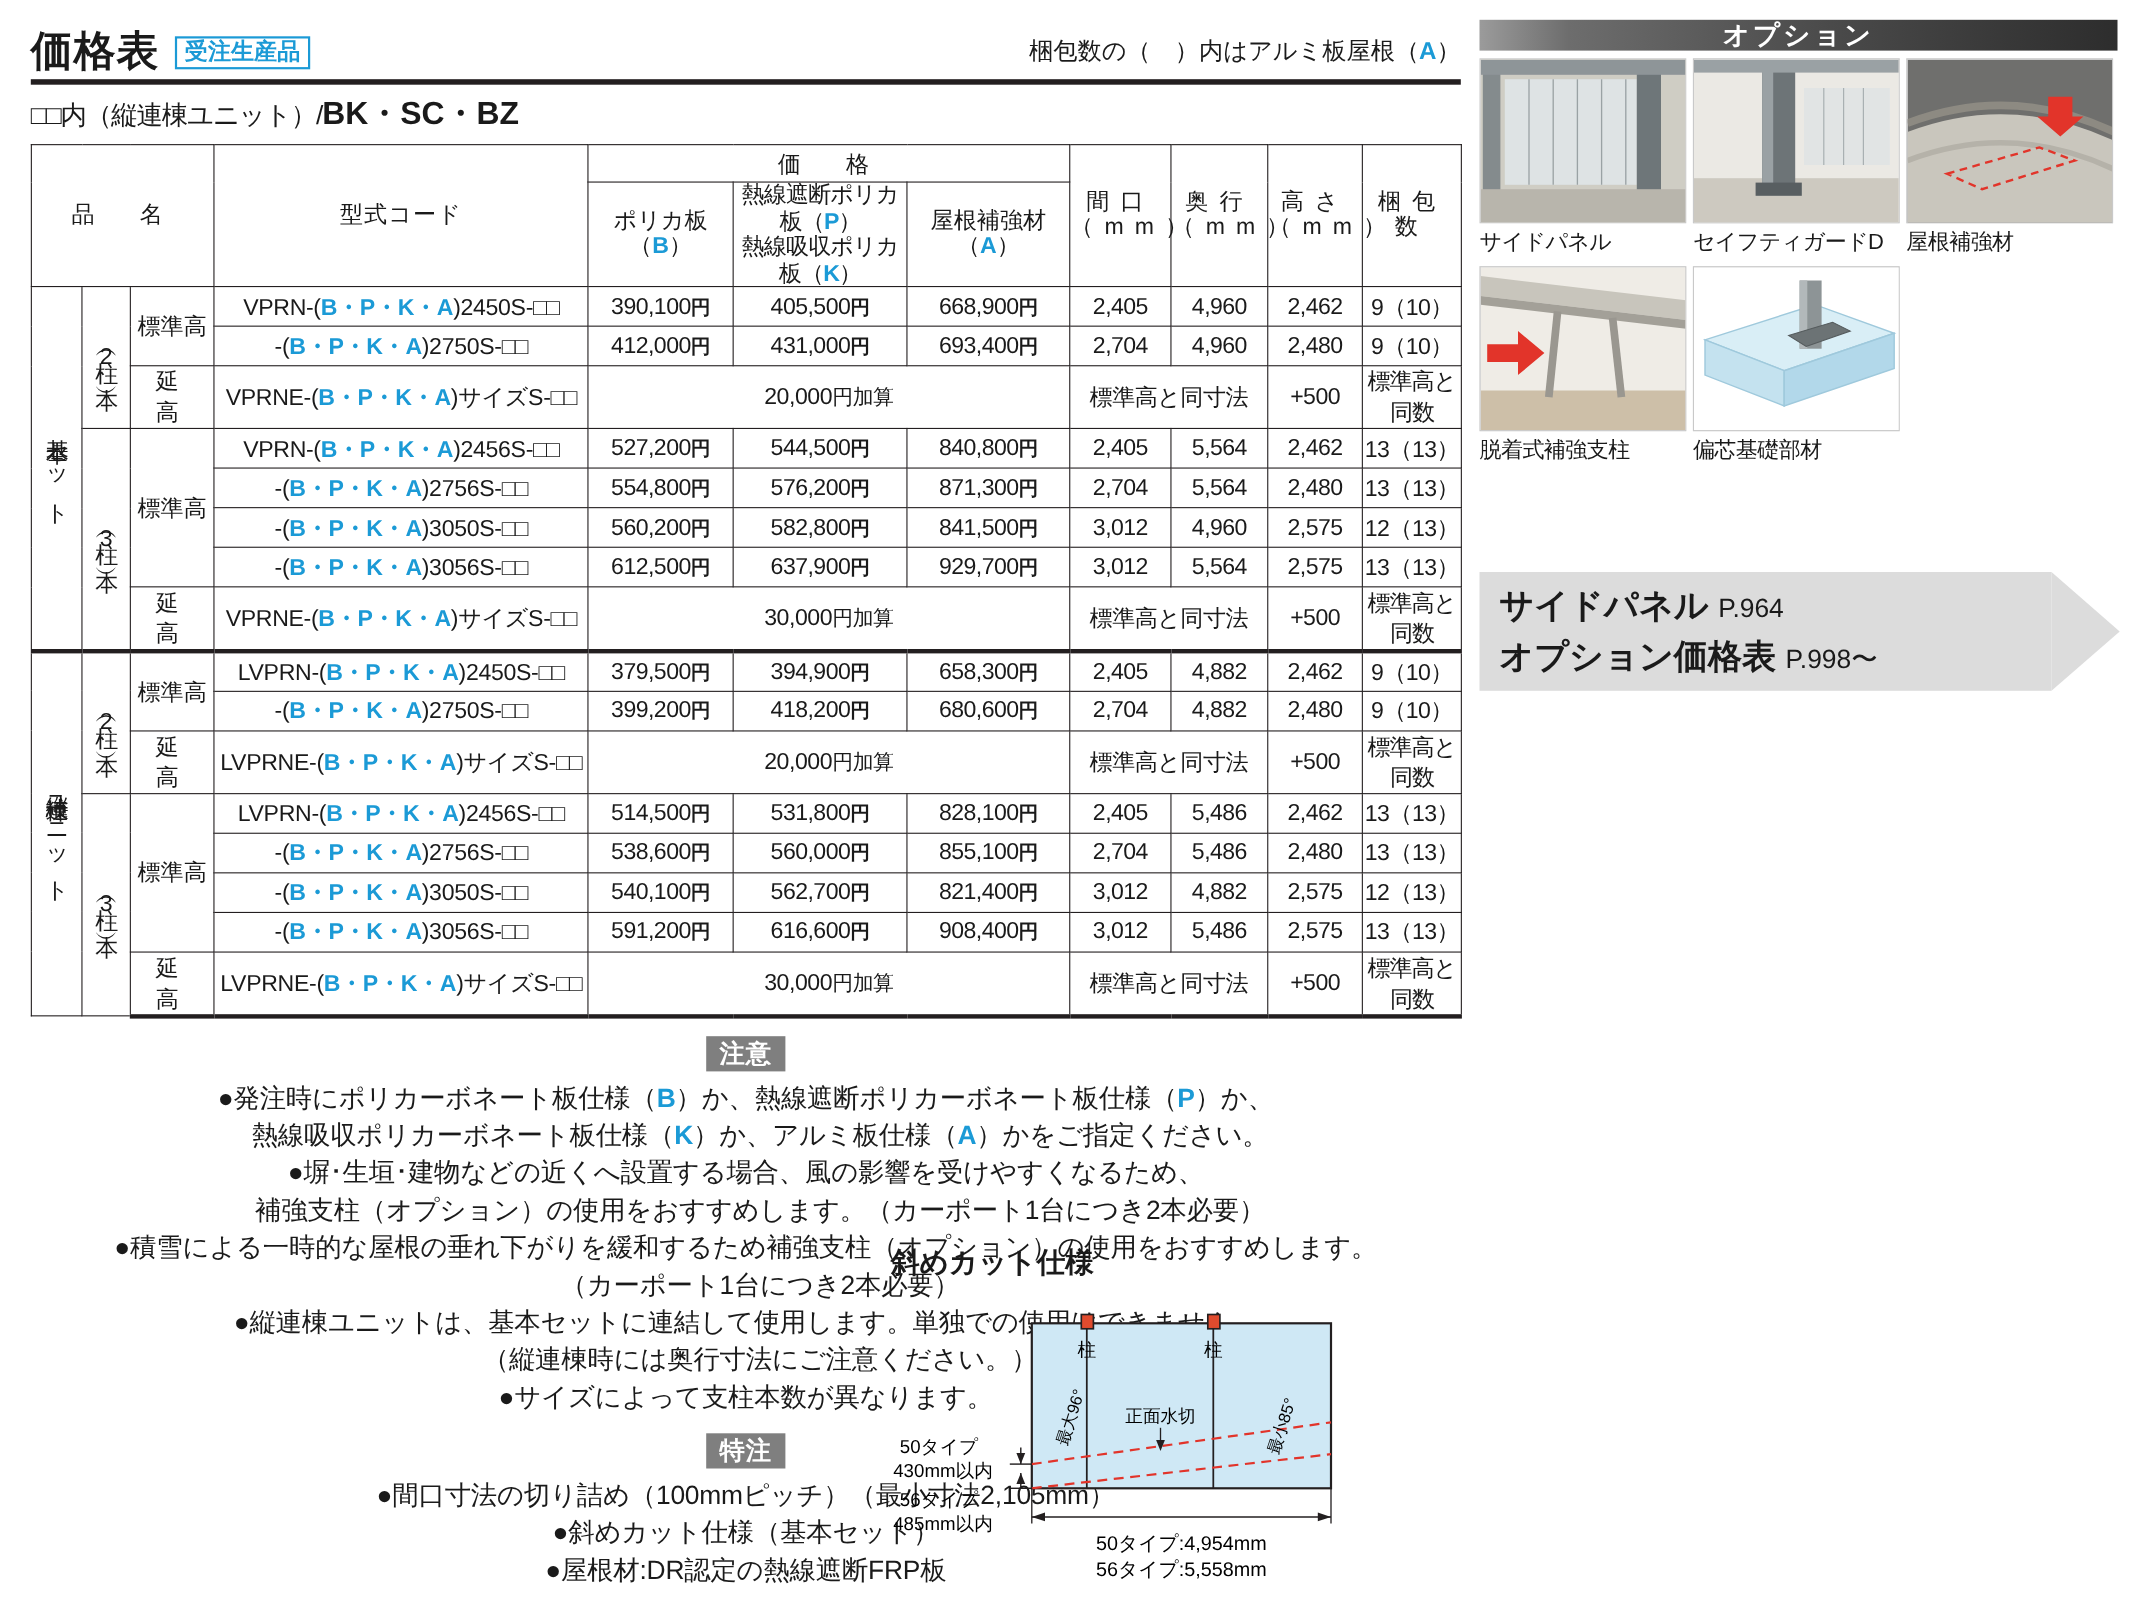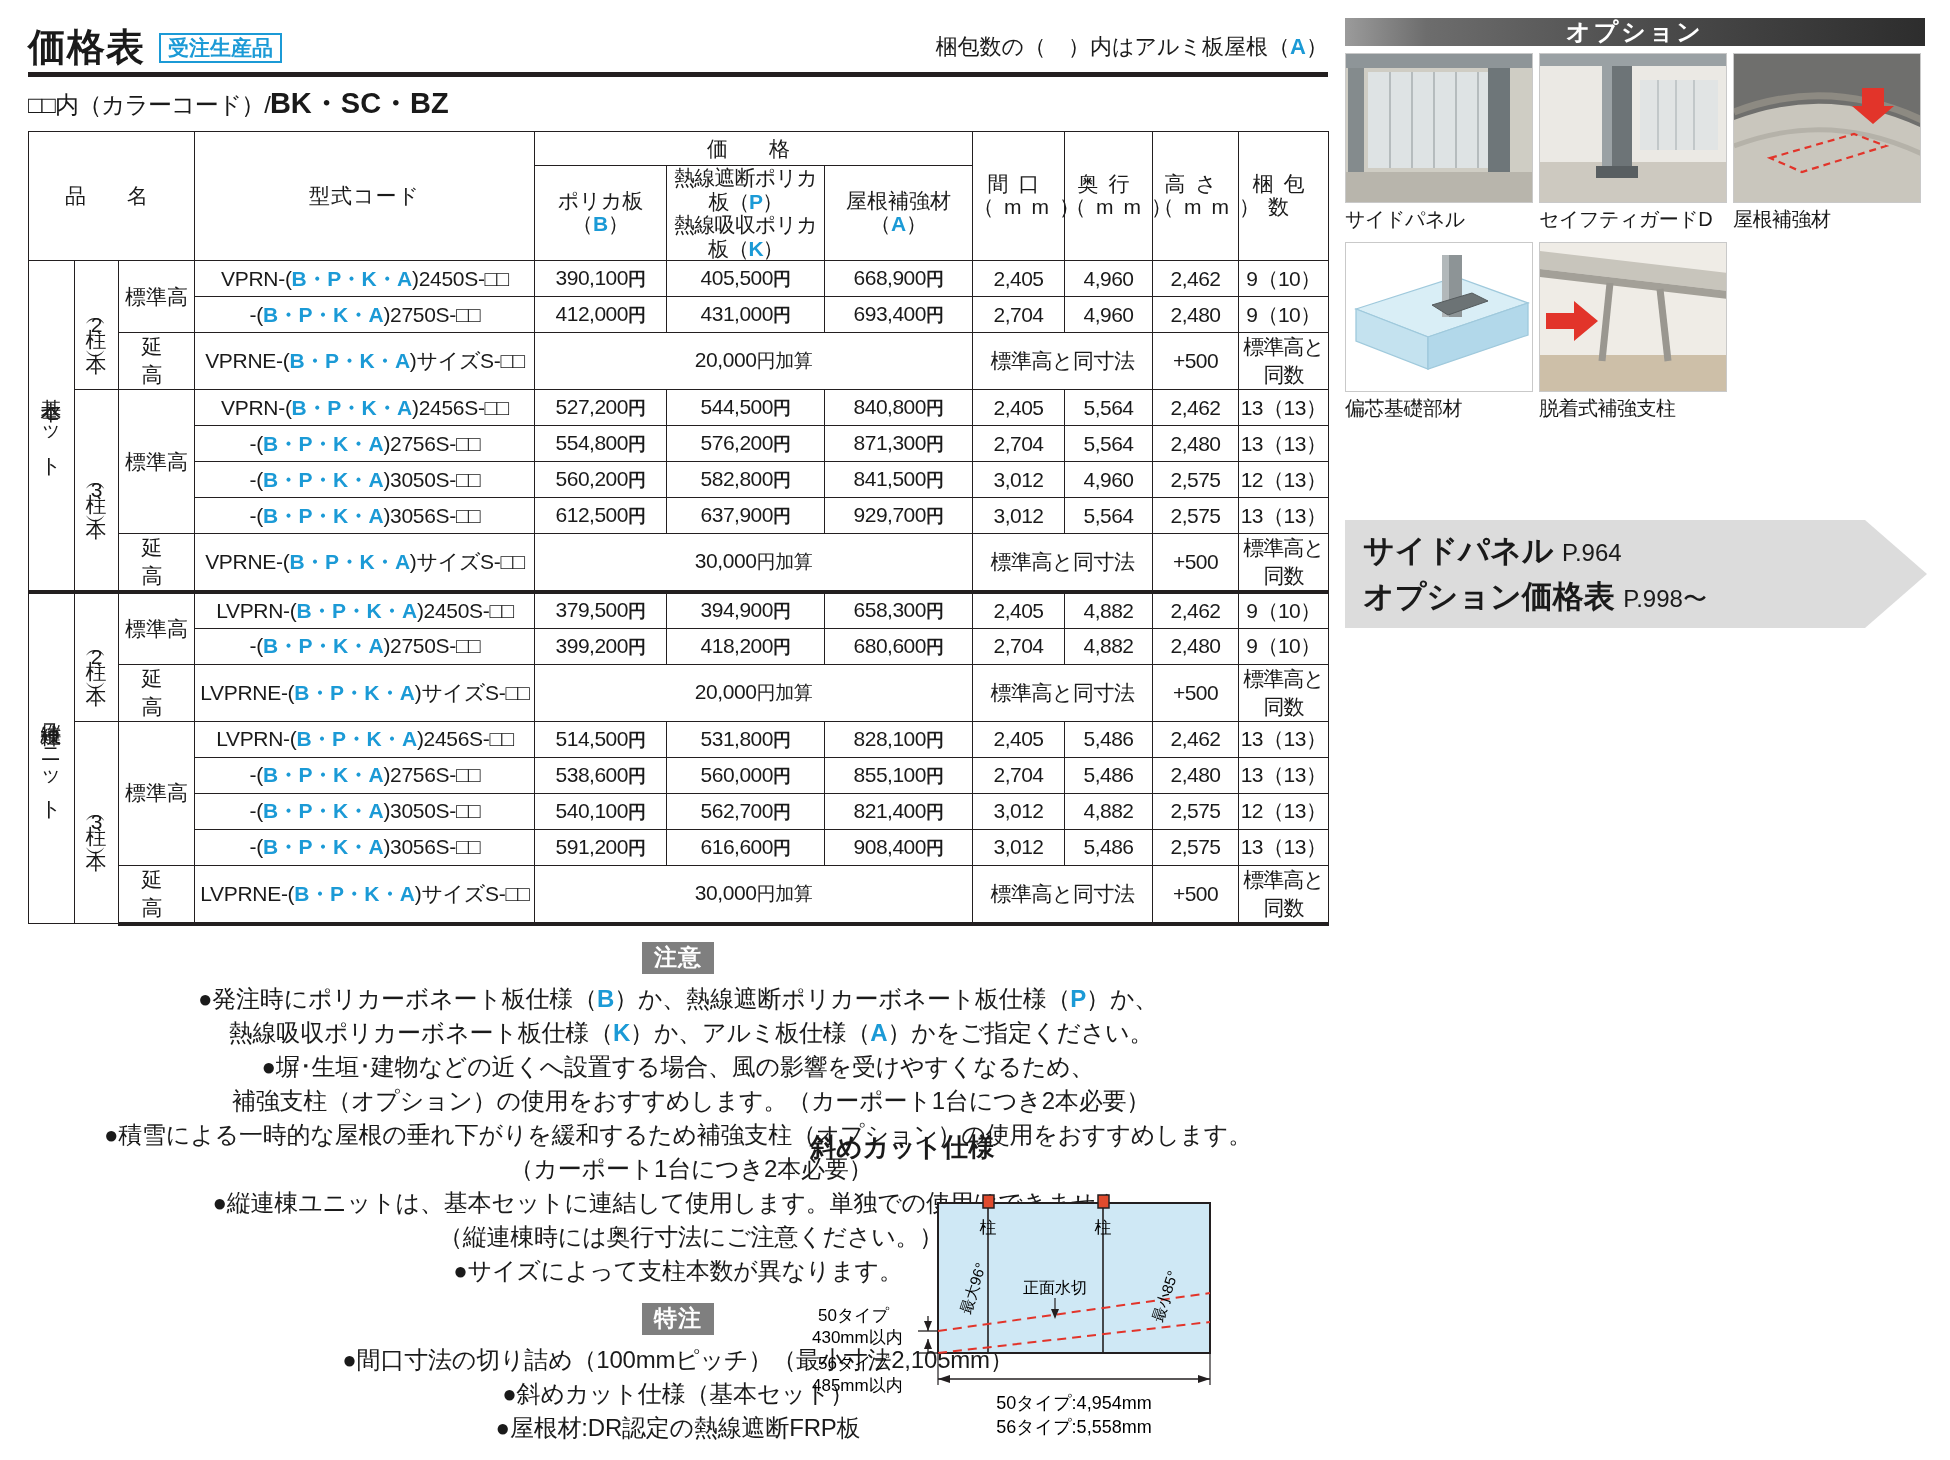--- a/index.html
+++ b/index.html
@@ -139,21 +139,21 @@
 
     <div class="title-row">
       <span class="title-main">価格表</span>
       <span class="badge-made-to-order">受注生産品</span>
       <span class="pack-note"><span>梱包数の（　）内はアルミ板屋根（</span><span class="blue">A</span><span>）</span></span>
     </div>
 
     <div class="rule-thick"></div>
 
     <div class="colorcode-row">
-      <span class="sq">□□内（カラーコード）/</span><span class="codes">BK・SC・BZ</span>
+      <span class="sq">□□内（縦連棟ユニット）/</span><span class="codes">BK・SC・BZ</span>
     </div>
 
     <table class="pricetable">
       <colgroup>
         <col style="width:46px">
         <col style="width:44px">
         <col style="width:76px">
         <col style="width:340px">
         <col style="width:132px">
         <col style="width:158px">
@@ -491,46 +491,46 @@
         </div>
         <div class="opt-cap">屋根補強材</div>
       </div>
     </div>
 
     <div class="opt-grid" style="margin-top:9px;">
 
       <div class="opt-cell">
         <div class="opt-img" style="width:188px;height:150px;">
           <svg width="188" height="150" viewBox="0 0 188 150">
+            <rect x="0" y="0" width="188" height="150" fill="#efece6"></rect>
+            <path d="M0,8 L188,30 L188,48 L0,26 Z" fill="#c8c5bc"></path>
+            <path d="M0,26 L188,48 L188,56 L0,34 Z" fill="#a3a098"></path>
+            <rect x="0" y="112" width="188" height="38" fill="#cdbfa8"></rect>
+            <line x1="70" y1="40" x2="62" y2="118" stroke="#9a9790" stroke-width="7"></line>
+            <line x1="120" y1="46" x2="128" y2="118" stroke="#9a9790" stroke-width="7"></line>
+            <polygon points="6,70 34,70 34,58 58,78 34,98 34,86 6,86" fill="#e2342a"></polygon>
+          </svg>
+        </div>
+        <div class="opt-cap">脱着式補強支柱</div>
+      </div>
+
+      <div class="opt-cell">
+        <div class="opt-img" style="width:188px;height:150px;">
+          <svg width="188" height="150" viewBox="0 0 188 150">
             <rect x="0" y="0" width="188" height="150" fill="#ffffff"></rect>
             <polygon points="10,66 110,34 182,60 82,94" fill="#d9eef6" stroke="#9fc9dc" stroke-width="1.3"></polygon>
             <polygon points="10,66 82,94 82,126 10,98" fill="#c4e2ef" stroke="#9fc9dc" stroke-width="1.3"></polygon>
             <polygon points="82,94 182,60 182,92 82,126" fill="#b2d8ea" stroke="#9fc9dc" stroke-width="1.3"></polygon>
             <rect x="96" y="12" width="20" height="62" fill="#8d9496"></rect>
             <rect x="96" y="12" width="7" height="62" fill="#b2b8ba"></rect>
             <polygon points="86,62 126,50 142,58 102,72" fill="#6c7375" stroke="#555b5d" stroke-width="1"></polygon>
           </svg>
         </div>
         <div class="opt-cap">偏芯基礎部材</div>
       </div>
-
-      <div class="opt-cell">
-        <div class="opt-img" style="width:188px;height:150px;">
-          <svg width="188" height="150" viewBox="0 0 188 150">
-            <rect x="0" y="0" width="188" height="150" fill="#efece6"></rect>
-            <path d="M0,8 L188,30 L188,48 L0,26 Z" fill="#c8c5bc"></path>
-            <path d="M0,26 L188,48 L188,56 L0,34 Z" fill="#a3a098"></path>
-            <rect x="0" y="112" width="188" height="38" fill="#cdbfa8"></rect>
-            <line x1="70" y1="40" x2="62" y2="118" stroke="#9a9790" stroke-width="7"></line>
-            <line x1="120" y1="46" x2="128" y2="118" stroke="#9a9790" stroke-width="7"></line>
-            <polygon points="6,70 34,70 34,58 58,78 34,98 34,86 6,86" fill="#e2342a"></polygon>
-          </svg>
-        </div>
-        <div class="opt-cap">脱着式補強支柱</div>
-      </div>
     </div>
   </div>
 
   <div class="cta">
     <div class="cta-body"></div>
     <div class="cta-arrow"></div>
     <div class="cta-l1">
       <span>サイドパネル</span>
       <span class="cta-p">P.964</span>
     </div>

